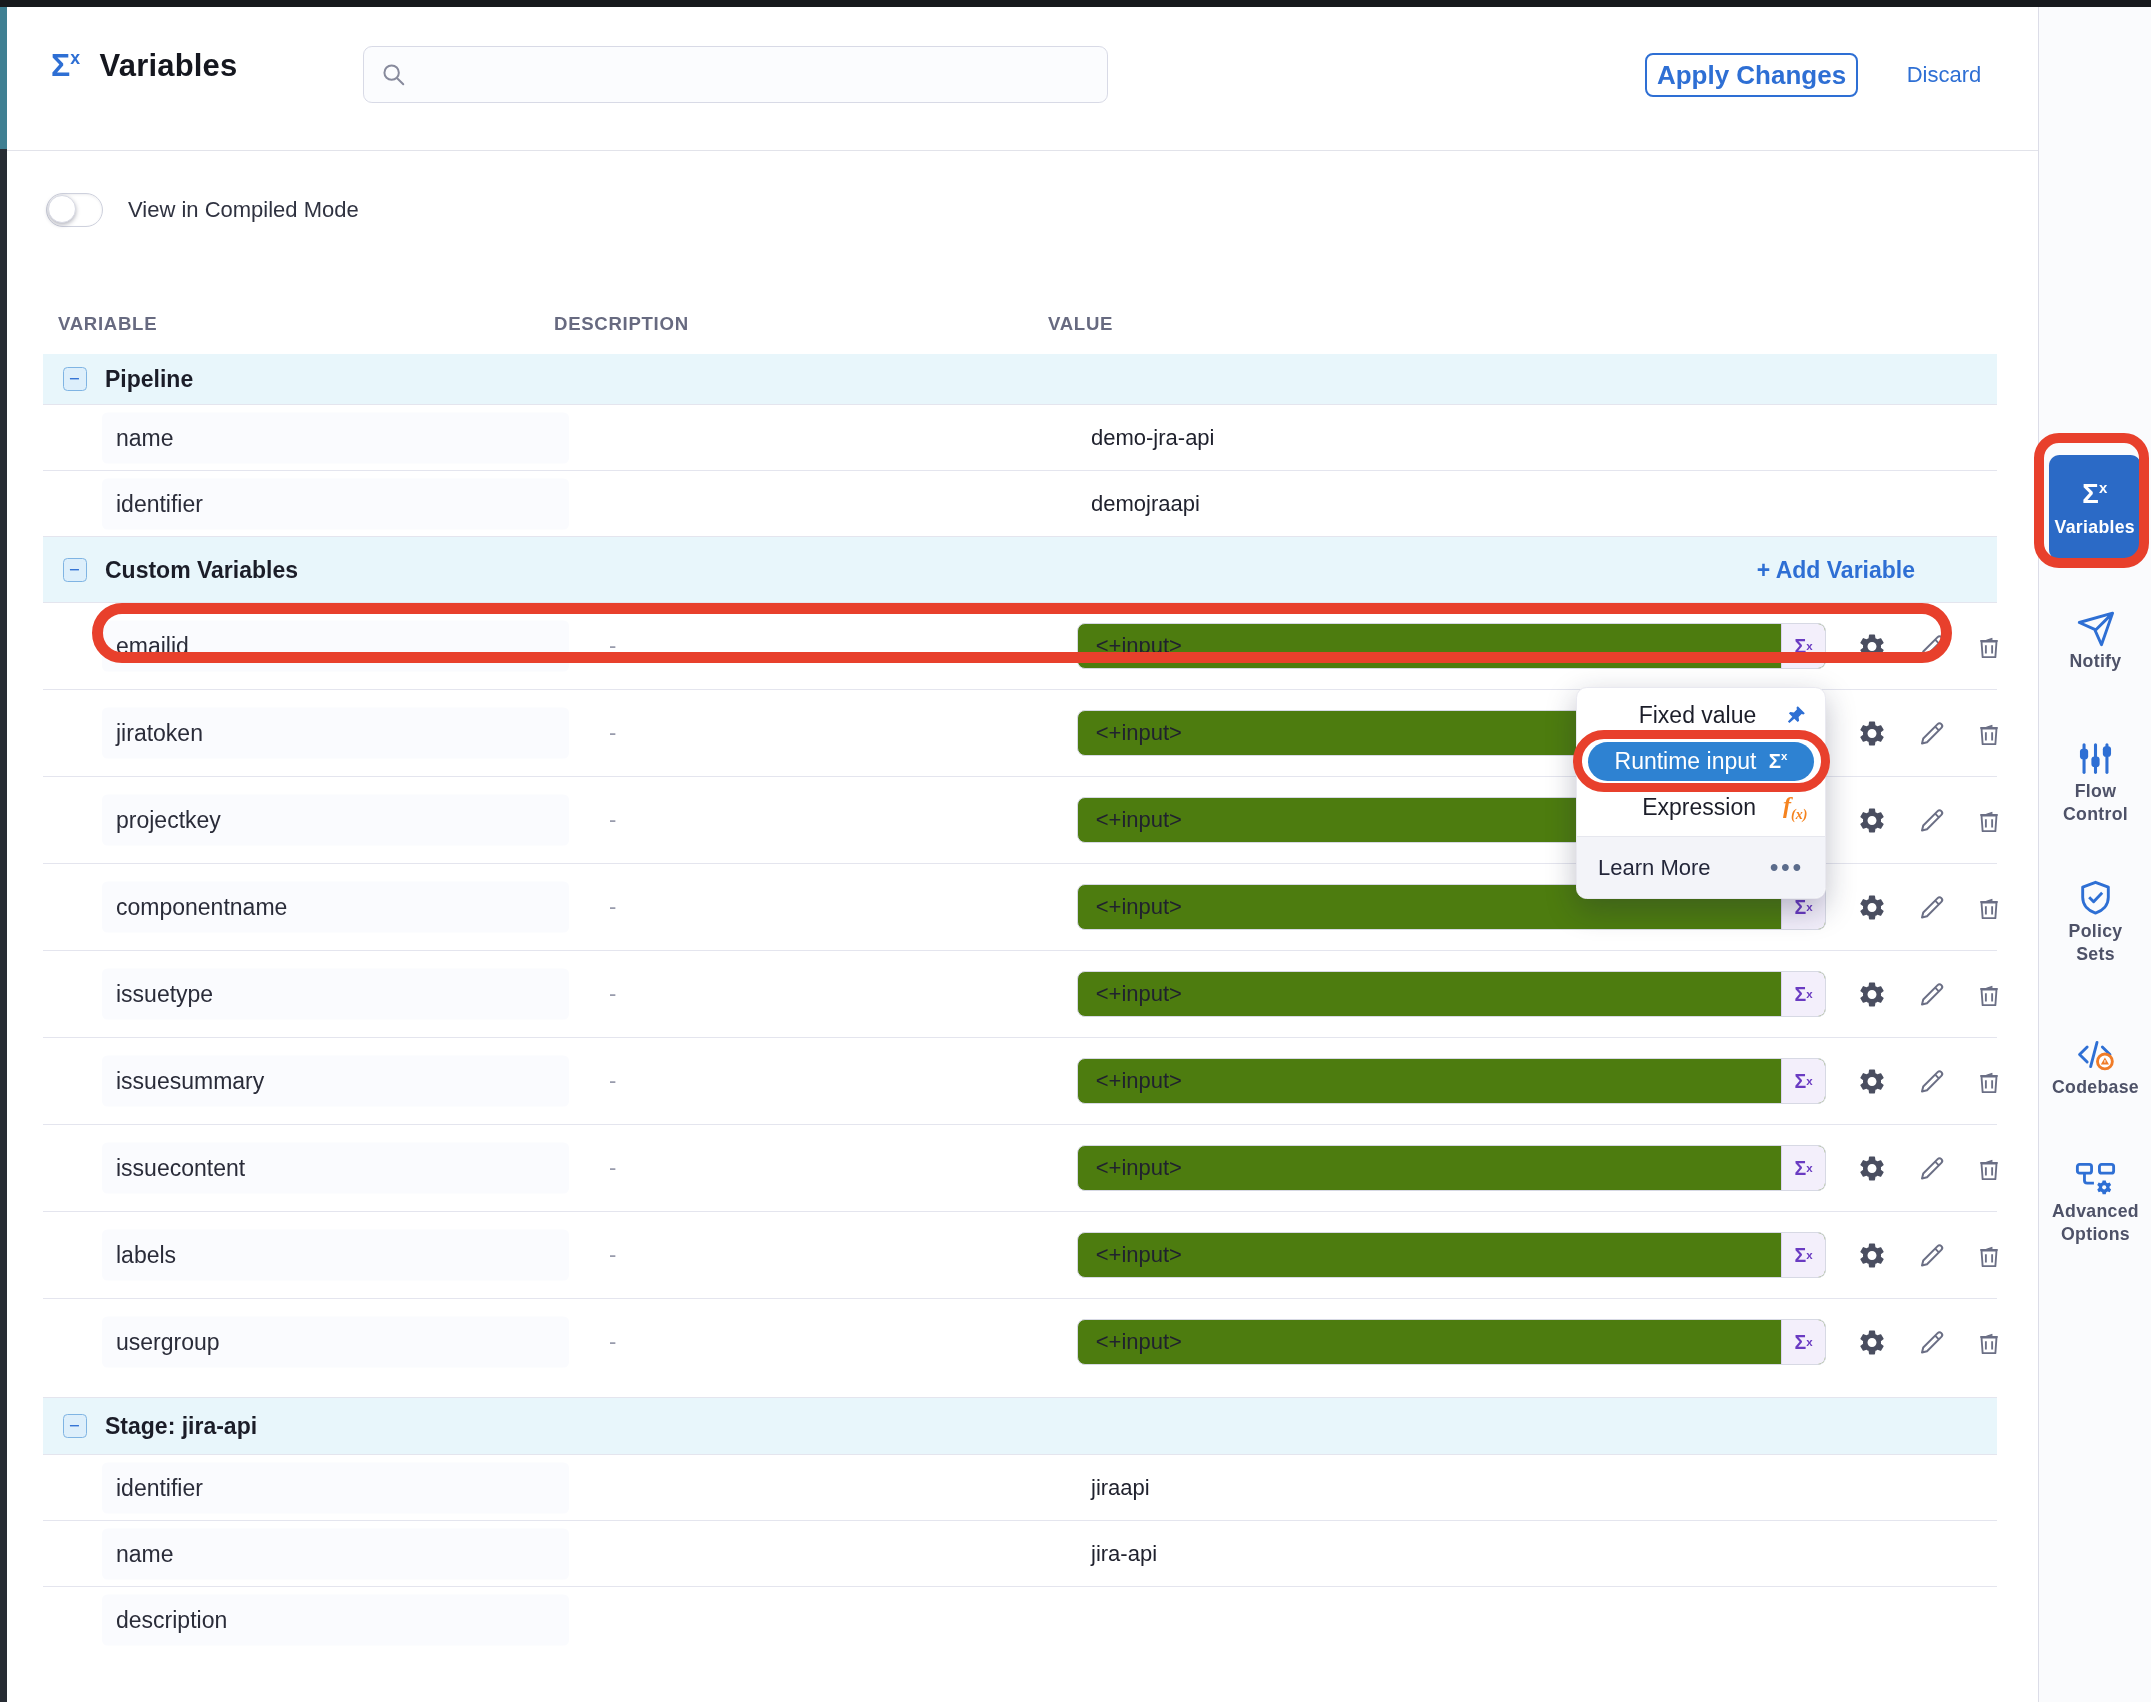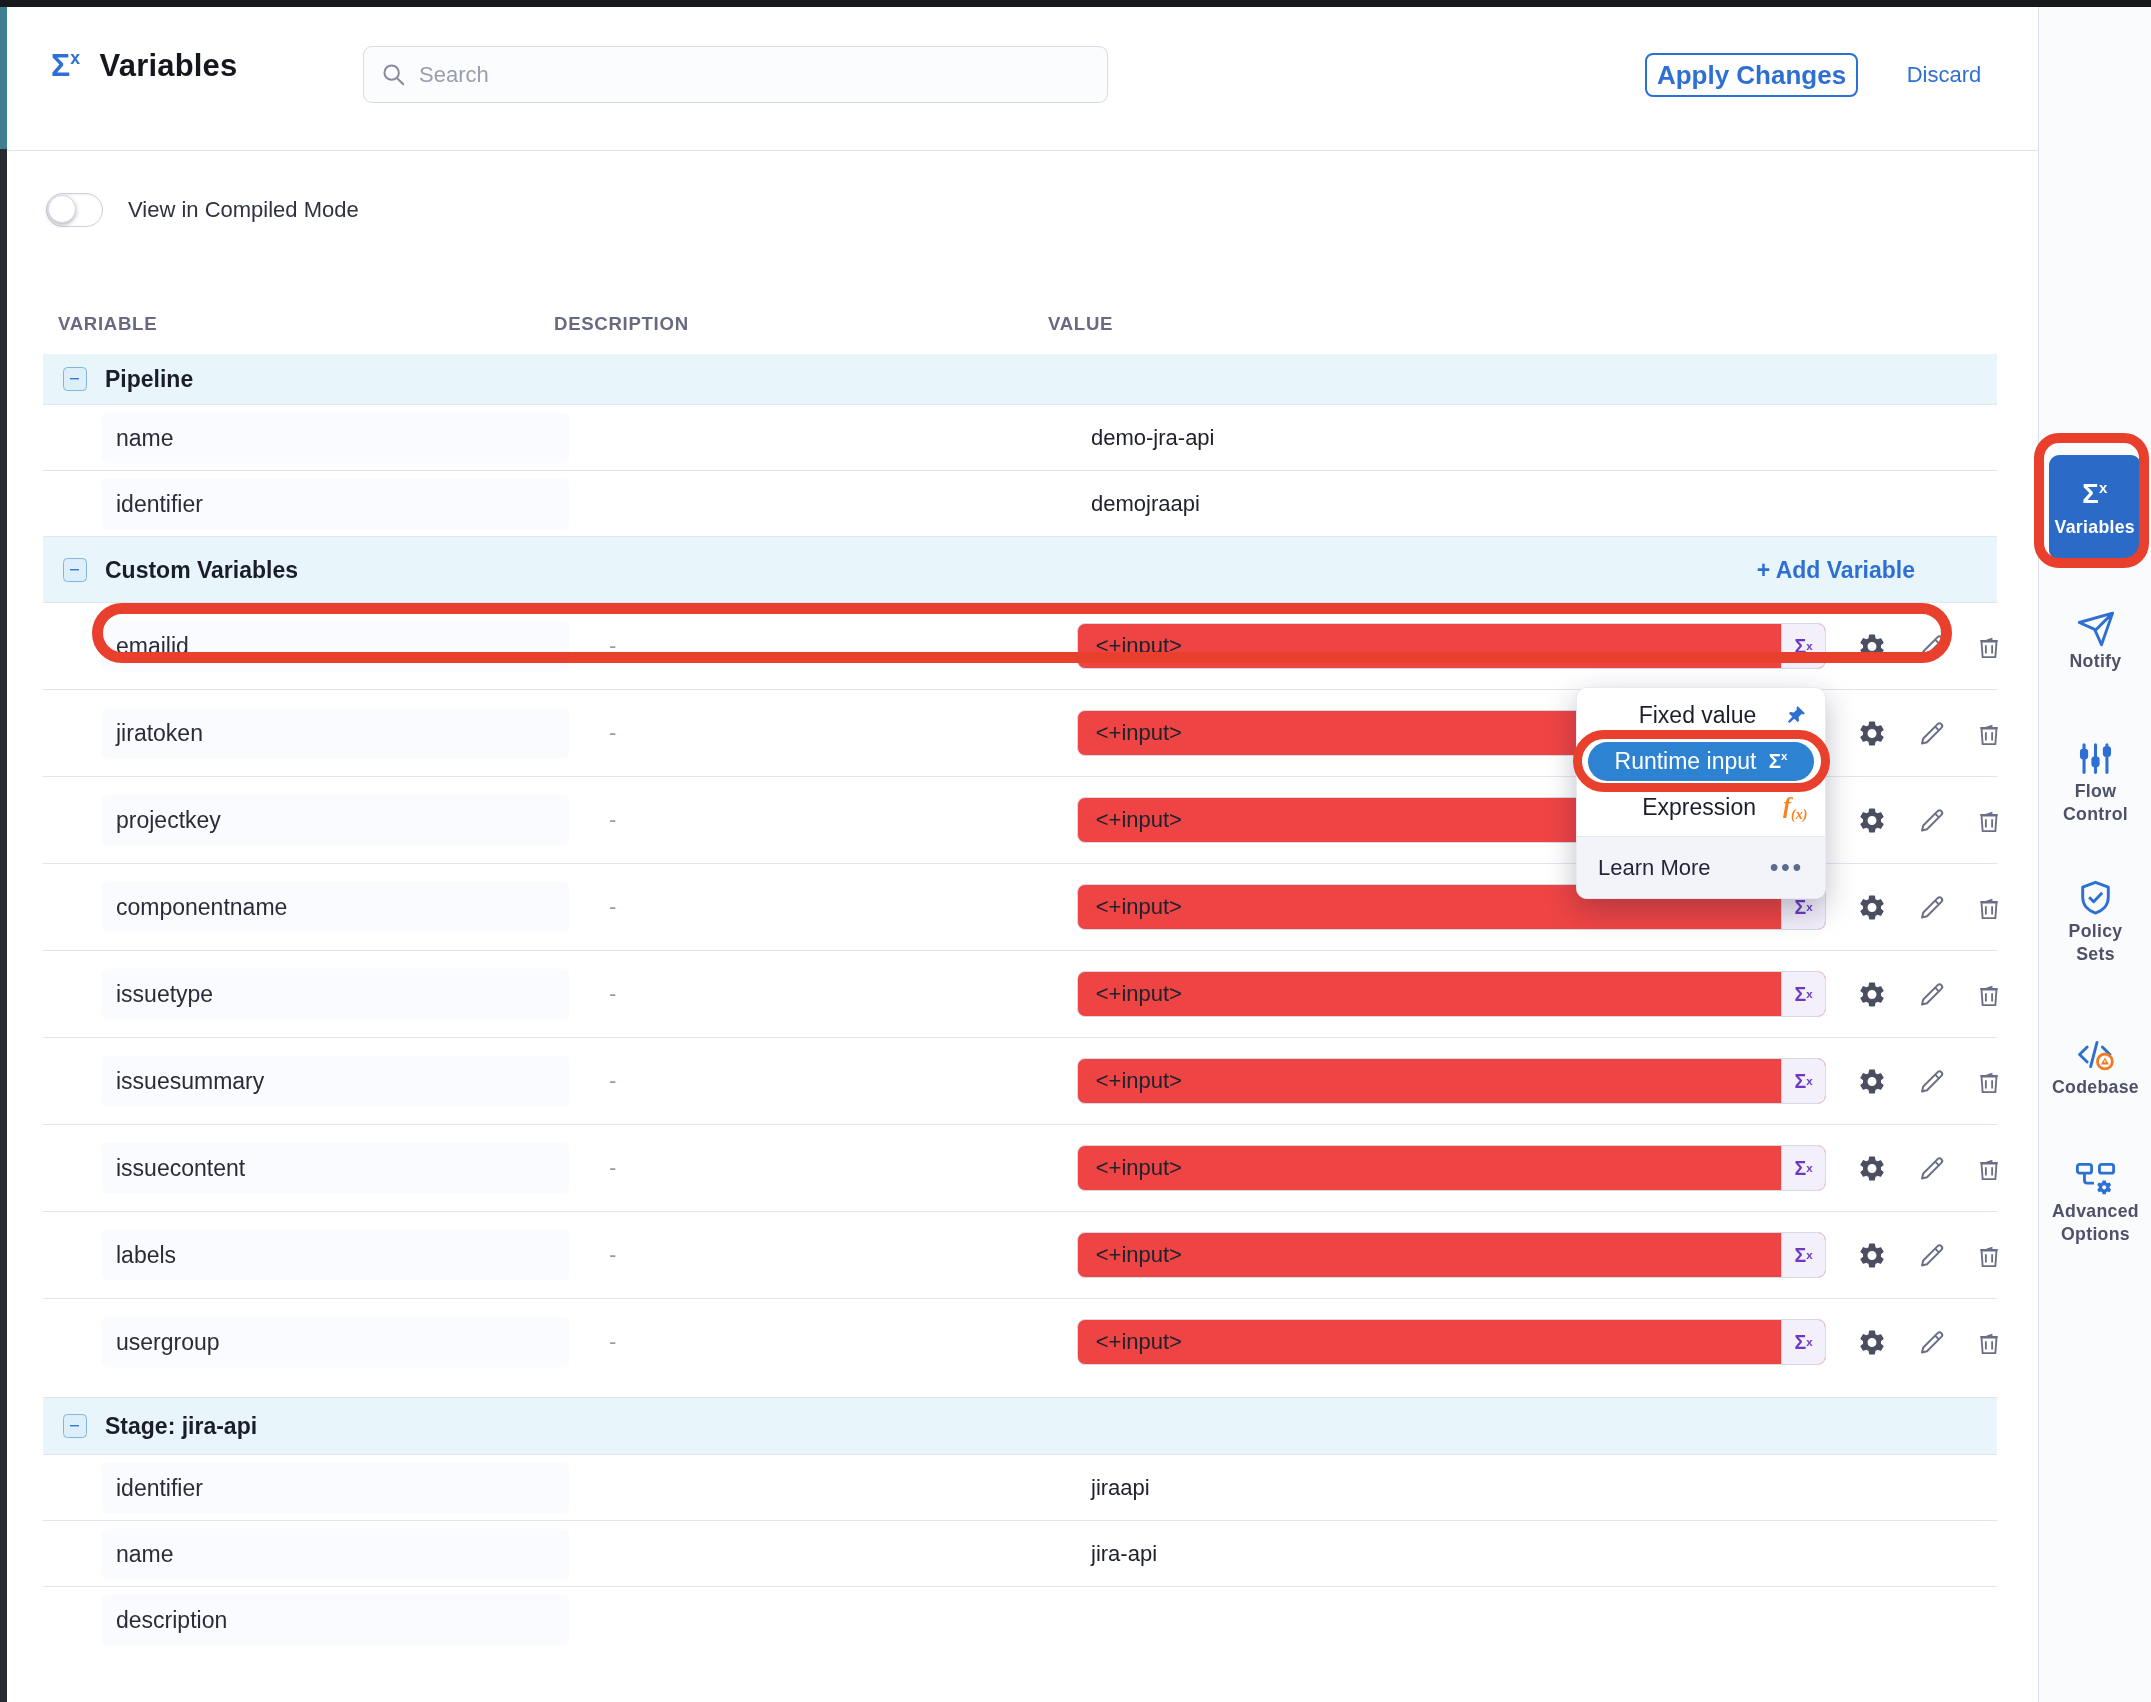--- a/index.html
+++ b/index.html
@@ -49,21 +49,21 @@
   .sec-title { position:absolute; left:62px; top:50%; transform:translateY(-50%); font-size:23px; font-weight:700; color:#1b1d28; }
   .add-var { position:absolute; right:82px; top:50%; transform:translateY(-50%); font-size:23px; font-weight:700; color:#2e6fd4; cursor:pointer; }
 
   .label-pill { position:absolute; left:59px; top:50%; transform:translateY(-50%); width:467px; height:51px; background:#fafbfe; border-radius:5.3px; }
   .row-label { position:absolute; left:73px; top:50%; transform:translateY(-50%); font-size:23px; font-weight:500; color:#2a2c39; }
   .row-desc { position:absolute; left:566px; top:50%; transform:translateY(-50%); font-size:22px; color:#989bac; }
   .row-value { position:absolute; left:1048px; top:50%; transform:translateY(-50%); font-size:22px; color:#20222e; display:flex; align-items:center; gap:8.9px; }
   .row-value.muted { color:#666a80; font-size:24px; }
   .row-value svg { width:26.6px; height:26.6px; }
 
-  .val-box { position:absolute; left:1034px; top:50%; transform:translateY(-50%); width:749px; height:46px; background:#ef4444; border:1.4px solid #d7d9e4; border-radius:8px; cursor:text; }
+  .val-box { position:absolute; left:1034px; top:50%; transform:translateY(-50%); width:749px; height:46px; background:#4d7c0f; border:1.4px solid #d7d9e4; border-radius:8px; cursor:text; }
   .val-text { position:absolute; left:17.7px; top:50%; transform:translateY(-50%); font-size:22px; color:#20222e; }
   .sigma-suffix { position:absolute; right:0; top:0; bottom:0; width:44px; background:#f3effb; border-left:1.4px solid #ddd3f0; border-radius:0 7px 7px 0; display:flex; align-items:center; justify-content:center; font-size:19.5px; font-weight:700; color:#6a3bc2; cursor:pointer; }
   .sigma-suffix sup { font-size:11.5px; }
 
   .row-icon { position:absolute; top:50%; transform:translateY(-50%); width:37px; height:37px; display:flex; align-items:center; justify-content:center; cursor:pointer; }
   .row-icon svg { width:30px; height:30px; }
   .ic-gear { left:1810px; color:#4a4e60; }
   .ic-pencil { left:1870px; color:#6b6f85; }
   .ic-trash { left:1927px; color:#6b6f85; }
 
@@ -113,21 +113,20 @@
   <div class="hdr">
     <div class="title-wrap">
       <span class="title-sigma">Σ<sup>x</sup></span>
       <span class="page-title">Variables</span>
     </div>
     <div class="search-box">
       <svg viewBox="0 0 24 24" fill="none" stroke="#878a9c" stroke-width="1.8" stroke-linecap="round">
           <circle cx="10.5" cy="10.5" r="6.5"></circle>
           <path d="M15.5 15.5L21 21"></path>
         </svg>
-      <input type="text" placeholder="Search" style="">
     </div>
     <div class="apply-btn">Apply Changes</div>
     <div class="discard-btn">Discard</div>
   </div>
 
   <div class="toggle-row">
     <div class="toggle">
         <div class="knob"></div>
       </div>
     <span class="toggle-label">View in Compiled Mode</span>

